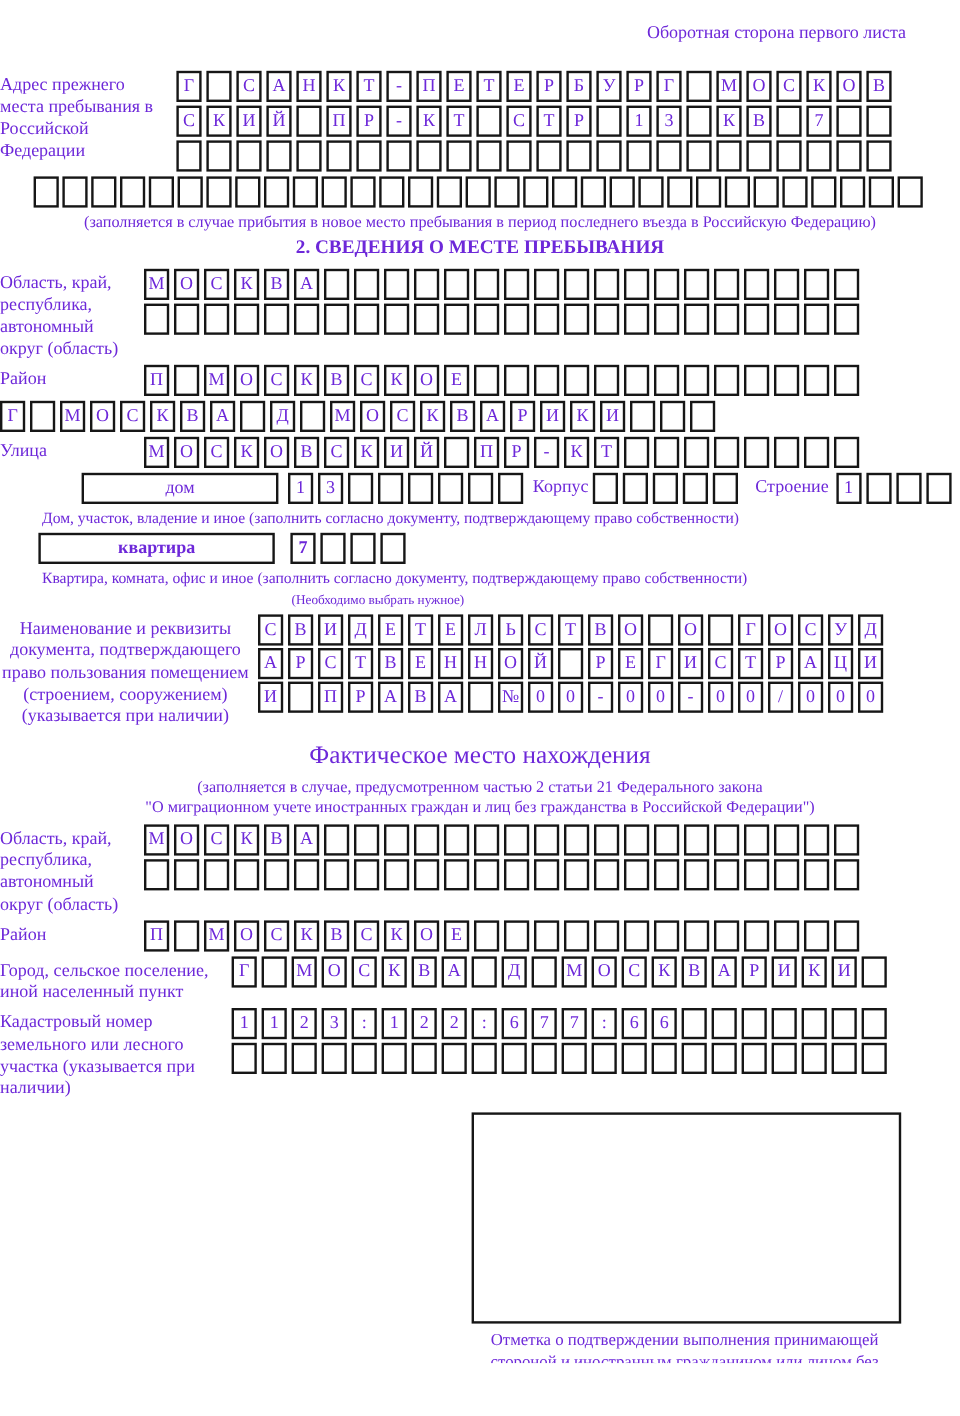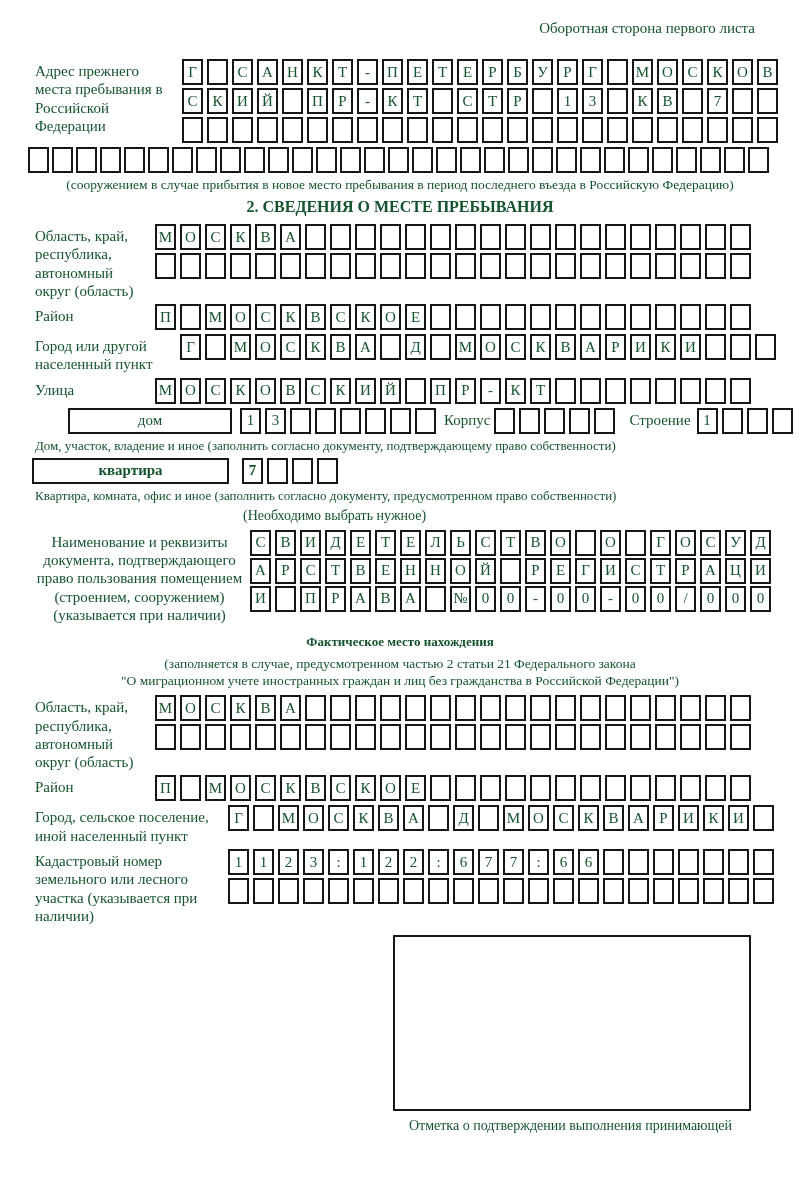--- a/index.html
+++ b/index.html
@@ -1,21 +1,21 @@
 <!DOCTYPE html>
 <html><head>
 <meta charset="utf-8">
 <style>
   html,body { margin:0; padding:0; background:#ffffff; }
   .page {
     position:relative; width:800px; height:1136px; background:#fff;
-    font-family:"Liberation Serif", serif; color:#14532d; overflow:hidden;
+    font-family:"Liberation Serif", serif; color:#6d28d9; overflow:hidden;
   }
   .title { text-align:right; padding:20px 45px 0 0; font-size:15px; }
-  .row { display:flex; align-items:flex-start; margin-left:35px; margin-bottom:4px; }
+  .row { display:flex; align-items:flex-start; margin-bottom:4px; }
   .lbl { font-size:15px; line-height:1.22; flex-shrink:0; padding-top:3px; padding-right:6px; box-sizing:border-box; }
   .w147 { width:147px; }
   .w120 { width:120px; }
   .w145 { width:145px; }
   .w215 { width:215px;text-align:center; }
   .w193 { width:193px; }
   .cells { display:flex; column-gap:4px; flex-wrap:nowrap; }
   .cells.tight { column-gap:3px; }
   .stack { display:flex; flex-direction:column; row-gap:3px; }
   .cell {
@@ -23,26 +23,26 @@
     border:2px solid #161616; display:flex; align-items:center; justify-content:center;
     font-size:15px; line-height:1; background:#fff;
   }
   .widebox {
     box-sizing:border-box; height:26px; border:2px solid #161616;
     display:flex; align-items:center; justify-content:center; font-size:15px; flex-shrink:0;
   }
   .caption { font-size:13.5px; text-align:center; margin:1px 0 5px 0; }
   .caption-left { font-size:13px; text-align:left; margin:0 12px 4px 35px; }
   .heading { font-weight:bold; text-align:center; font-size:16px; margin:4px 0 8px 0; }
-  .subheading { font-weight:bold; text-align:center; font-size:13px; margin:10px 0 6px 0; }
+  .subheading { font-weight:normal; text-align:center; font-size:21px; margin:10px 0 6px 0; }
   .inline-lbl { font-size:15px; padding-top:4px; }
   .stay-row { display:flex; align-items:center; margin-left:35px; margin-bottom:2px; font-size:15px; }
   .stamp-box { box-sizing:border-box; margin:10px 0 6px 393px; width:358px; height:176px; border:2px solid #161616; }
   .stamp-caption { width:395px; margin-left:373px; text-align:center; font-size:14px; line-height:1.28; }
-  .note-small { font-size:14px; }
+  .note-small { font-size:11px; }
 </style>
 </head>
 <body>
 
 <div class="page">
 
   <div class="title">Оборотная сторона первого листа</div>
 
   <div class="row" style="margin-top:22px;">
     <div class="lbl w147">Адрес прежнего места пребывания в Российской Федерации</div>
@@ -155,21 +155,21 @@
         <span class="cell"></span>
         <span class="cell"></span>
         <span class="cell"></span>
         <span class="cell"></span>
         <span class="cell"></span>
         <span class="cell"></span>
         <span class="cell"></span>
         <span class="cell"></span>
       </div>
   </div>
-  <div class="caption">(сооружением в случае прибытия в новое место пребывания в период последнего въезда в Российскую Федерацию)</div>
+  <div class="caption">(заполняется в случае прибытия в новое место пребывания в период последнего въезда в Российскую Федерацию)</div>
 
   <div class="heading">2. СВЕДЕНИЯ О МЕСТЕ ПРЕБЫВАНИЯ</div>
 
   <div class="row">
     <div class="lbl w120">Область, край, республика, автономный округ (область)</div>
     <div class="stack">
       <div class="cells">
           <span class="cell">М</span>
           <span class="cell">О</span>
           <span class="cell">С</span>
@@ -248,21 +248,20 @@
         <span class="cell"></span>
         <span class="cell"></span>
         <span class="cell"></span>
         <span class="cell"></span>
         <span class="cell"></span>
         <span class="cell"></span>
       </div>
   </div>
 
   <div class="row">
-    <div class="lbl w145">Город или другой населенный пункт</div>
     <div class="cells">
         <span class="cell">Г</span>
         <span class="cell"></span>
         <span class="cell">М</span>
         <span class="cell">О</span>
         <span class="cell">С</span>
         <span class="cell">К</span>
         <span class="cell">В</span>
         <span class="cell">А</span>
         <span class="cell"></span>
@@ -346,21 +345,21 @@
 
   <div class="row" style="margin-left:32px;font-weight:bold;">
     <div class="widebox" style="width:197px; margin-right:13px;">квартира</div>
     <div class="cells">
         <span class="cell">7</span>
         <span class="cell"></span>
         <span class="cell"></span>
         <span class="cell"></span>
       </div>
   </div>
-  <div class="caption-left">Квартира, комната, офис и иное (заполнить согласно документу, предусмотренном право собственности)</div>
+  <div class="caption-left">Квартира, комната, офис и иное (заполнить согласно документу, подтверждающему право собственности)</div>
 
   <div class="note-small" style="margin-left:243px; margin-bottom:6px;">(Необходимо выбрать нужное)</div>
 
   <div class="row">
     <div class="lbl w215">Наименование и реквизиты документа, подтверждающего право пользования помещением (строением, сооружением) (указывается при наличии)</div>
     <div class="stack" style="row-gap:2px;">
       <div class="cells">
           <span class="cell">С</span>
           <span class="cell">В</span>
           <span class="cell">И</span>

